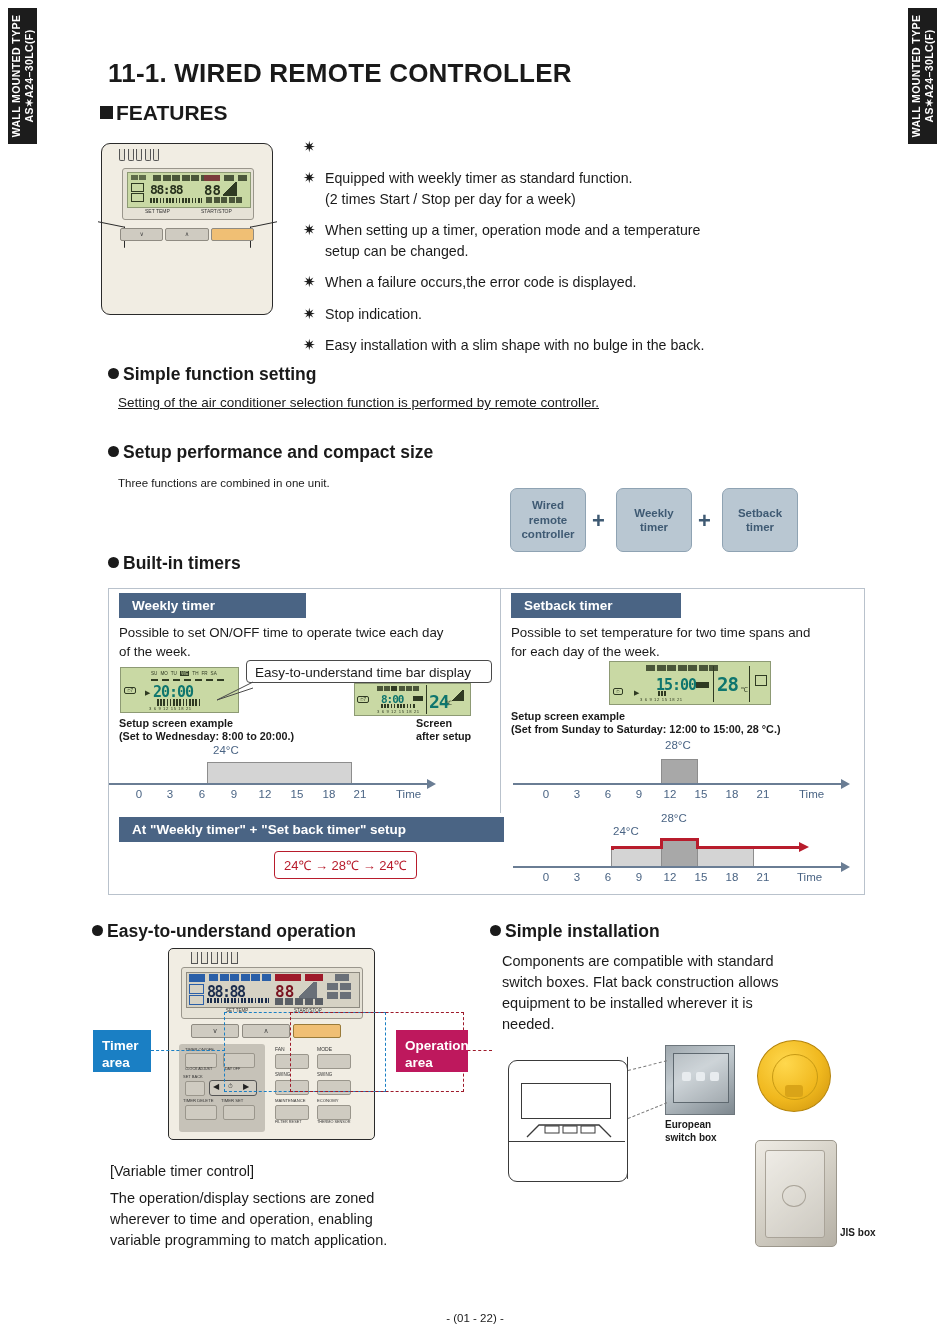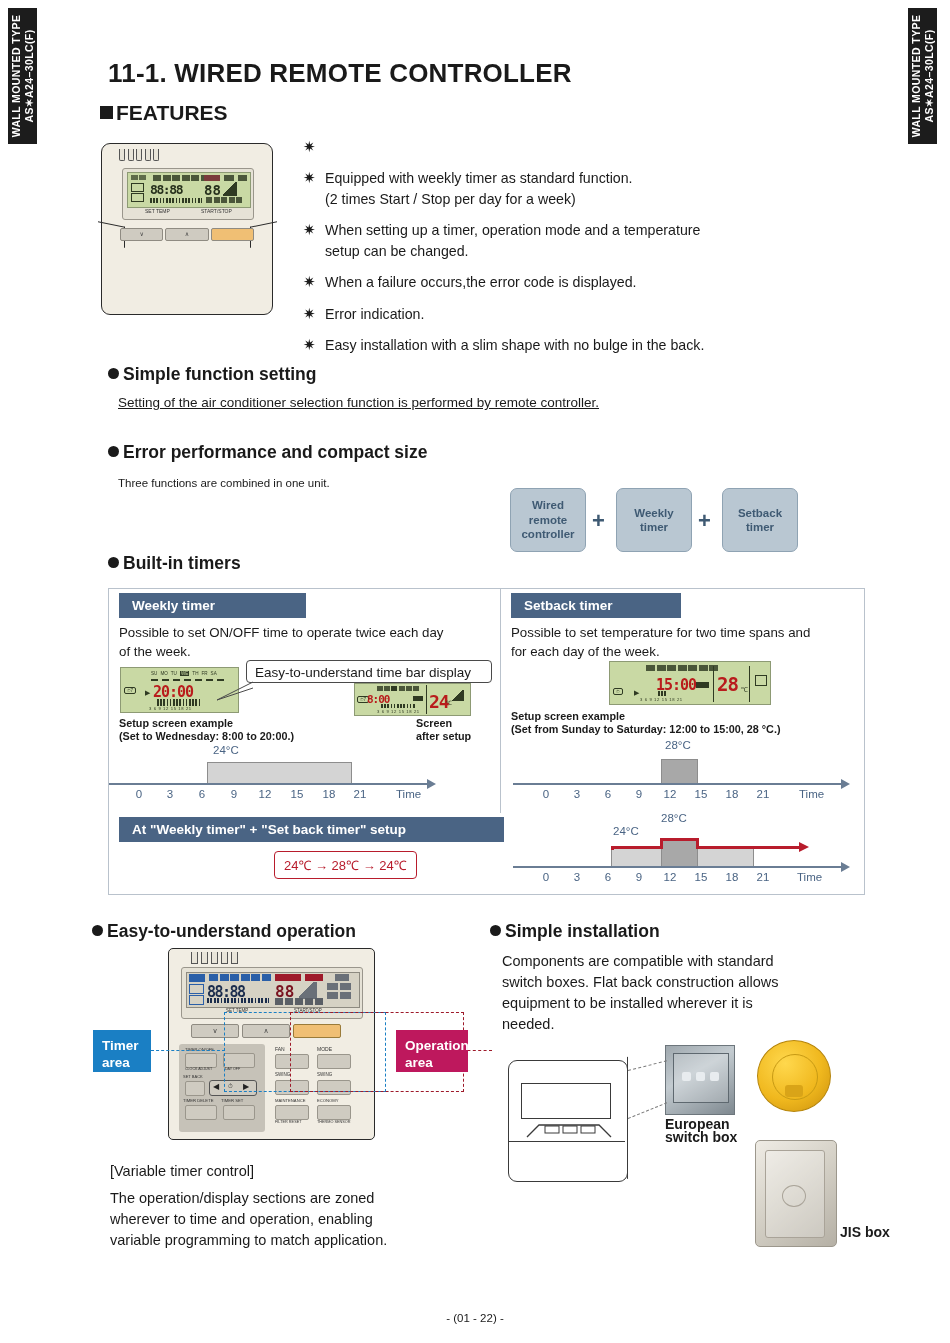--- a/index.html
+++ b/index.html
@@ -79,21 +79,21 @@
     font-size:13.5px;font-weight:bold;line-height:25px;padding-left:13px;
     box-sizing:border-box;
   }
   .panel-txt{position:absolute;font-size:13.3px;line-height:18.5px;color:#1a1a1a;}
   .panel-cap{position:absolute;font-size:10.8px;line-height:14px;font-weight:bold;color:#1a1a1a;}
   .vdiv{position:absolute;left:391px;top:0;width:1px;height:224px;background:#b9c2cc;}
   
   .lcd{background:#c9d9a4;border:1px solid #8d9a74;position:absolute;overflow:hidden;}
   .lcd .days{position:absolute;display:flex;gap:3px;font-size:4.6px;color:#2f3a22;}
   .lcd .big{position:absolute;font-family:"DejaVu Sans Mono",monospace;
-     font-weight:bold;color:#b91c1c;letter-spacing:-1px;}
+     font-weight:bold;color:#0f766e;letter-spacing:-1px;}
   .lcd .bar{position:absolute;height:7px;background:
      repeating-linear-gradient(90deg,#2f3a22 0 1.6px,transparent 1.6px 3.2px);}
   .lcd .scale{position:absolute;font-size:4.2px;color:#2f3a22;letter-spacing:.6px;}
   .lcd .pill{position:absolute;border:1px solid #2f3a22;border-radius:2px;
      font-size:4.6px;padding:0 2px;color:#2f3a22;}
   
   .callout{
     position:absolute;left:246px;top:660px;width:246px;height:23px;
     background:#ffffff;border:1px solid #4a4a4a;border-radius:4px;
     font-size:13.5px;line-height:23px;padding-left:8px;box-sizing:border-box;
@@ -143,21 +143,21 @@
   .yellow-box{
     position:absolute;left:757px;top:1040px;width:72px;height:70px;border-radius:50%;
     background:radial-gradient(circle at 38% 32%,#ffd84d 0%,#f0b81e 55%,#c98f0c 100%);
     border:1px solid #b5840a;
   }
   .jis-box{
     position:absolute;left:755px;top:1140px;width:80px;height:105px;border-radius:5px;
     background:linear-gradient(140deg,#efece5 0%,#d6d2c8 45%,#b5b0a5 100%);
     border:1px solid #9c978c;
   }
-  .cap-small{position:absolute;font-size:14px;font-weight:bold;line-height:13px;color:#1a1a1a;}
+  .cap-small{position:absolute;font-size:10px;font-weight:bold;line-height:13px;color:#1a1a1a;}
   .leader{position:absolute;border-top:1.2px dashed #7a7a7a;transform-origin:left center;}
   .footer{
     position:absolute;left:0;top:1312px;width:950px;text-align:center;font-size:11.5px;
   }
 </style>
 </head>
 <body>
 
 <div class="side-tab left">
   <div class="vtxt">
@@ -239,35 +239,35 @@
     <span class="feat-star">✷</span>
     <span class="feat-txt" style="white-space:pre-line">When setting up a timer, operation mode and a temperature
 setup can be changed.</span>
   </div>
   <div class="feat-row">
     <span class="feat-star">✷</span>
     <span class="feat-txt">When a failure occurs,the error code is displayed.</span>
   </div>
   <div class="feat-row">
     <span class="feat-star">✷</span>
-    <span class="feat-txt">Error indication.</span>
+    <span class="feat-txt">Stop indication.</span>
   </div>
   <div class="feat-row">
     <span class="feat-star">✷</span>
     <span class="feat-txt">Easy installation with a slim shape with no bulge in the back.</span>
   </div>
 </div>
 
 <div class="bullet-h" style="left:108px;top:364px;">
   <span class="dot"></span><span>Simple function setting</span>
 </div>
 <div class="sub-p" style="left:118px;top:393px;text-decoration:underline;">Setting of the air conditioner selection function is performed by remote controller.</div>
 
 <div class="bullet-h" style="left:108px;top:442px;">
-  <span class="dot"></span><span>Error performance and compact size</span>
+  <span class="dot"></span><span>Setup performance and compact size</span>
 </div>
 <div class="sub-p small" style="left:118px;top:474px;">Three functions are combined in one unit.</div>
 
 <div class="fbox" style="left:510px;top:488px;white-space:pre-line;">Wired
 remote
 controller</div>
 <div class="plus" style="left:592px;">+</div>
 <div class="fbox" style="left:616px;top:488px;white-space:pre-line;">Weekly
 timer</div>
 <div class="plus" style="left:698px;">+</div>
@@ -317,21 +317,21 @@
   <div class="lcd" style="left:245px;top:94px;width:115px;height:31px;">
     <div style="position:absolute;left:22px;top:2px;display:flex;gap:1.2px;">
       <span style="width:6px;height:5px;background:#4a5639;display:block;"></span>
       <span style="width:6px;height:5px;background:#4a5639;display:block;"></span>
       <span style="width:6px;height:5px;background:#2f3a22;display:block;"></span>
       <span style="width:6px;height:5px;background:#4a5639;display:block;"></span>
       <span style="width:6px;height:5px;background:#4a5639;display:block;"></span>
       <span style="width:6px;height:5px;background:#4a5639;display:block;"></span>
     </div>
     <div class="pill" style="left:2px;top:12px;">⏱<span>7</span></div>
-    <div class="big" style="left:12px;top:9px;font-size:11px;">8:00</div>
+    <div class="big" style="left:26px;top:9px;font-size:11px;">8:00</div>
     <div style="position:absolute;left:58px;top:12px;width:10px;height:5px;background:#2f3a22;"></div>
     <div style="position:absolute;left:71px;top:1px;width:1px;height:29px;background:#2f3a22;"></div>
     <div class="big" style="left:74px;top:7px;font-size:18px;text-align:right;">24</div>
     <div style="position:absolute;left:91px;top:15px;font-size:6px;color:#2f3a22;">℃</div>
     <div style="position:absolute;left:97px;top:6px;width:12px;height:11px;background:linear-gradient(135deg,transparent 45%,#2f3a22 45%);"></div>
     <div class="bar" style="left:26px;top:20px;width:34px;height:4px;"></div>
     <div class="scale" style="left:22px;top:25px;">3  6  9 12 15 18 21</div>
   </div>
   <div class="panel-cap" style="left:307px;top:127px;">Screen</div>
   <div class="panel-cap" style="left:307px;top:140px;">after setup</div>

